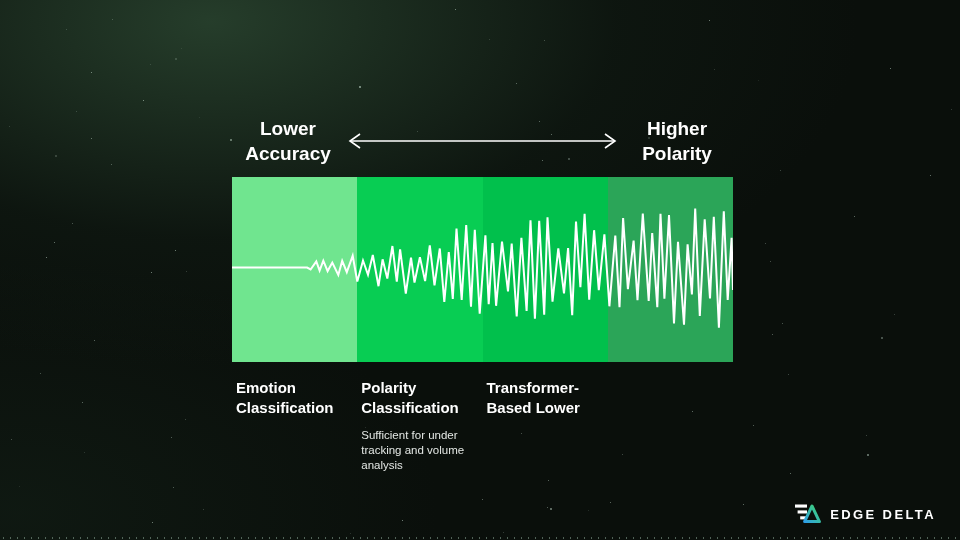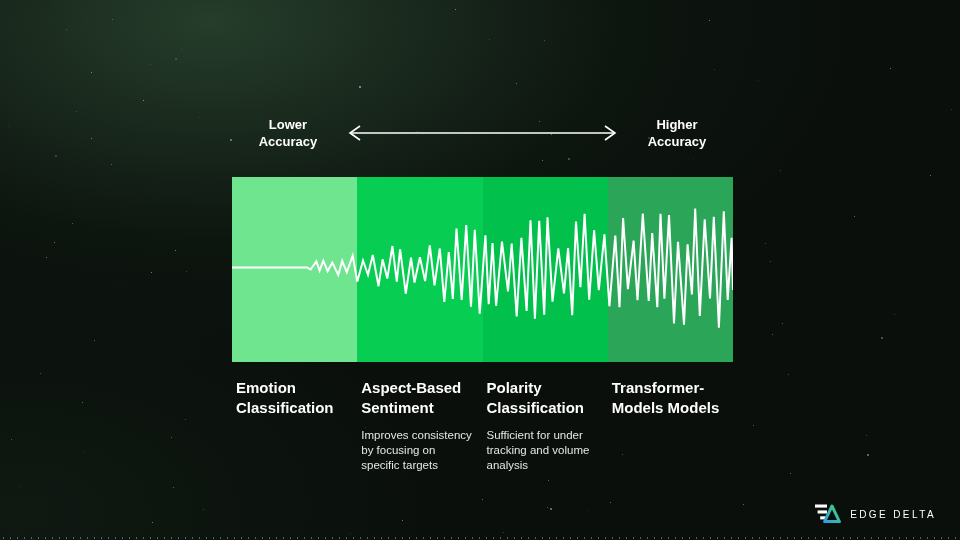--- a/index.html
+++ b/index.html
@@ -23,21 +23,21 @@
     font-size:33px;font-weight:800;letter-spacing:-0.3px;
     margin:0;
   }
 
   .scale{
     position:absolute;left:232px;top:116px;width:501px;
     display:flex;align-items:center;
   }
   .scale .lab{
     width:112px;
-    font-size:13px;font-weight:700;line-height:1.32;
+    font-size:19px;font-weight:700;line-height:1.32;
     text-align:center;white-space:pre-line;
   }
   .scale .arrow{flex:1;height:22px;}
 
   .chart{
     position:absolute;left:232px;top:177px;width:501px;height:185px;
     display:flex;
   }
   .panel{flex:1;height:100%;}
   .wave{position:absolute;left:0;top:0;width:501px;height:185px;}
@@ -47,21 +47,21 @@
     display:flex;
   }
   .col{width:25%;padding:0 4px;box-sizing:border-box;text-align:left;}
   .col h3{margin:0;font-size:15px;font-weight:800;line-height:1.3;white-space:pre-line;}
   .col p{margin:11px 0 0;font-size:11.5px;line-height:1.32;color:#e3e7e4;white-space:pre-line;}
 
   .logo{
     position:absolute;top:503px;right:24px;
     display:flex;align-items:center;gap:9px;
   }
-  .logo .logo-text{font-size:10px;font-weight:400;letter-spacing:2.4px;}
+  .logo .logo-text{font-size:13px;font-weight:700;letter-spacing:2.4px;}
 
   .bottom-dots{
     position:absolute;left:3px;right:3px;bottom:1px;height:2px;
     background-image:repeating-linear-gradient(90deg, rgba(165,198,178,0.45) 0 1.3px, transparent 1.3px 7px);
   }
 </style>
 </head>
 <body>
 
 <div class="slide">
@@ -166,55 +166,48 @@
 
   <div class="scale">
     <div class="lab">Lower
 Accuracy</div>
     <svg class="arrow" viewBox="0 0 277 22" preserveAspectRatio="none">
       <path d="M16,4 L6,11 L16,18" fill="none" stroke="#ffffff" stroke-width="1.6"></path>
       <line x1="6" y1="11" x2="271" y2="11" stroke="#ffffff" stroke-width="1.6"></line>
       <path d="M261,4 L271,11 L261,18" fill="none" stroke="#ffffff" stroke-width="1.6"></path>
     </svg>
     <div class="lab">Higher
-Accuracy</div>
+Polarity</div>
   </div>
 
   <div class="chart">
     <div class="panel" style="background: rgb(112, 229, 143);"></div>
     <div class="panel" style="background: rgb(8, 205, 83);"></div>
     <div class="panel" style="background: rgb(1, 192, 76);"></div>
     <div class="panel" style="background: rgb(43, 165, 88);"></div>
     <svg class="wave" id="wave" viewBox="0 0 501 185" preserveAspectRatio="none">
         <polyline points="0.0,90.6 75.1,90.6 78.6,92.5 84.3,84.4 87.6,93.5 91.3,83.7 95.6,94.1 100.3,85.6 106.3,97.9 110.2,83.9 114.8,95.1 120.7,78.7 125.3,104.5 131.0,83.5 136.0,97.8 140.8,78.0 146.5,109.2 150.6,82.3 155.3,101.6 160.4,69.0 164.8,104.7 168.1,72.3 173.8,116.6 179.0,80.6 182.5,105.5 187.9,80.1 193.1,104.1 197.8,68.3 202.5,108.3 207.8,71.5 212.3,125.0 216.8,75.0 220.8,121.9 224.5,51.5 229.7,123.0 234.2,48.1 239.0,129.6 242.8,52.7 247.7,136.6 253.4,58.2 256.7,127.2 260.5,66.1 264.1,128.8 270.0,64.7 276.0,114.5 279.7,66.6 284.7,139.5 289.4,60.7 294.6,134.0 298.5,43.3 302.9,141.6 307.2,43.9 312.2,137.7 315.5,40.3 320.5,124.7 326.3,71.3 332.0,116.4 336.1,71.1 340.2,138.1 344.0,44.5 348.4,110.1 352.6,36.8 357.2,122.8 362.1,53.2 366.8,113.1 372.4,57.3 377.4,129.3 383.3,58.5 387.5,130.1 391.1,41.1 395.9,112.2 401.6,63.5 405.5,123.3 410.8,36.6 416.7,124.0 420.2,56.1 425.3,130.1 428.5,36.8 432.4,121.7 437.0,38.1 442.0,146.4 446.0,64.9 452.0,147.8 455.6,67.3 459.9,117.5 463.2,31.6 467.8,139.0 472.7,42.2 478.0,121.4 481.8,39.9 486.9,150.7 491.8,34.3 495.7,122.9 499.6,60.9 501.0,113.0" fill="none" stroke="#ffffff" stroke-width="2" vector-effect="non-scaling-stroke"></polyline>
       </svg>
   </div>
 
   <div class="cols">
     <div class="col">
       <h3>Emotion
 Classification</h3>
     </div>
     <div class="col">
-      <h3>Aspect-Based
-Sentiment</h3>
-      <p>Improves consistency
-by focusing on
-specific targets</p>
-    </div>
-    <div class="col">
       <h3>Polarity
 Classification</h3>
       <p>Sufficient for under
 tracking and volume
 analysis</p>
     </div>
     <div class="col">
       <h3>Transformer-
-Models Models</h3>
+Based Lower</h3>
     </div>
   </div>
 
   <div class="logo">
     <svg width="26" height="22" viewBox="0 0 26 22">
       <defs>
         <linearGradient id="triGrad" x1="1" y1="0" x2="0" y2="1">
           <stop offset="0" id="triStopGreen" stop-color="#3fd56f"></stop>
           <stop offset="1" id="triStopBlue" stop-color="#2e9fe6"></stop>
         </linearGradient>

